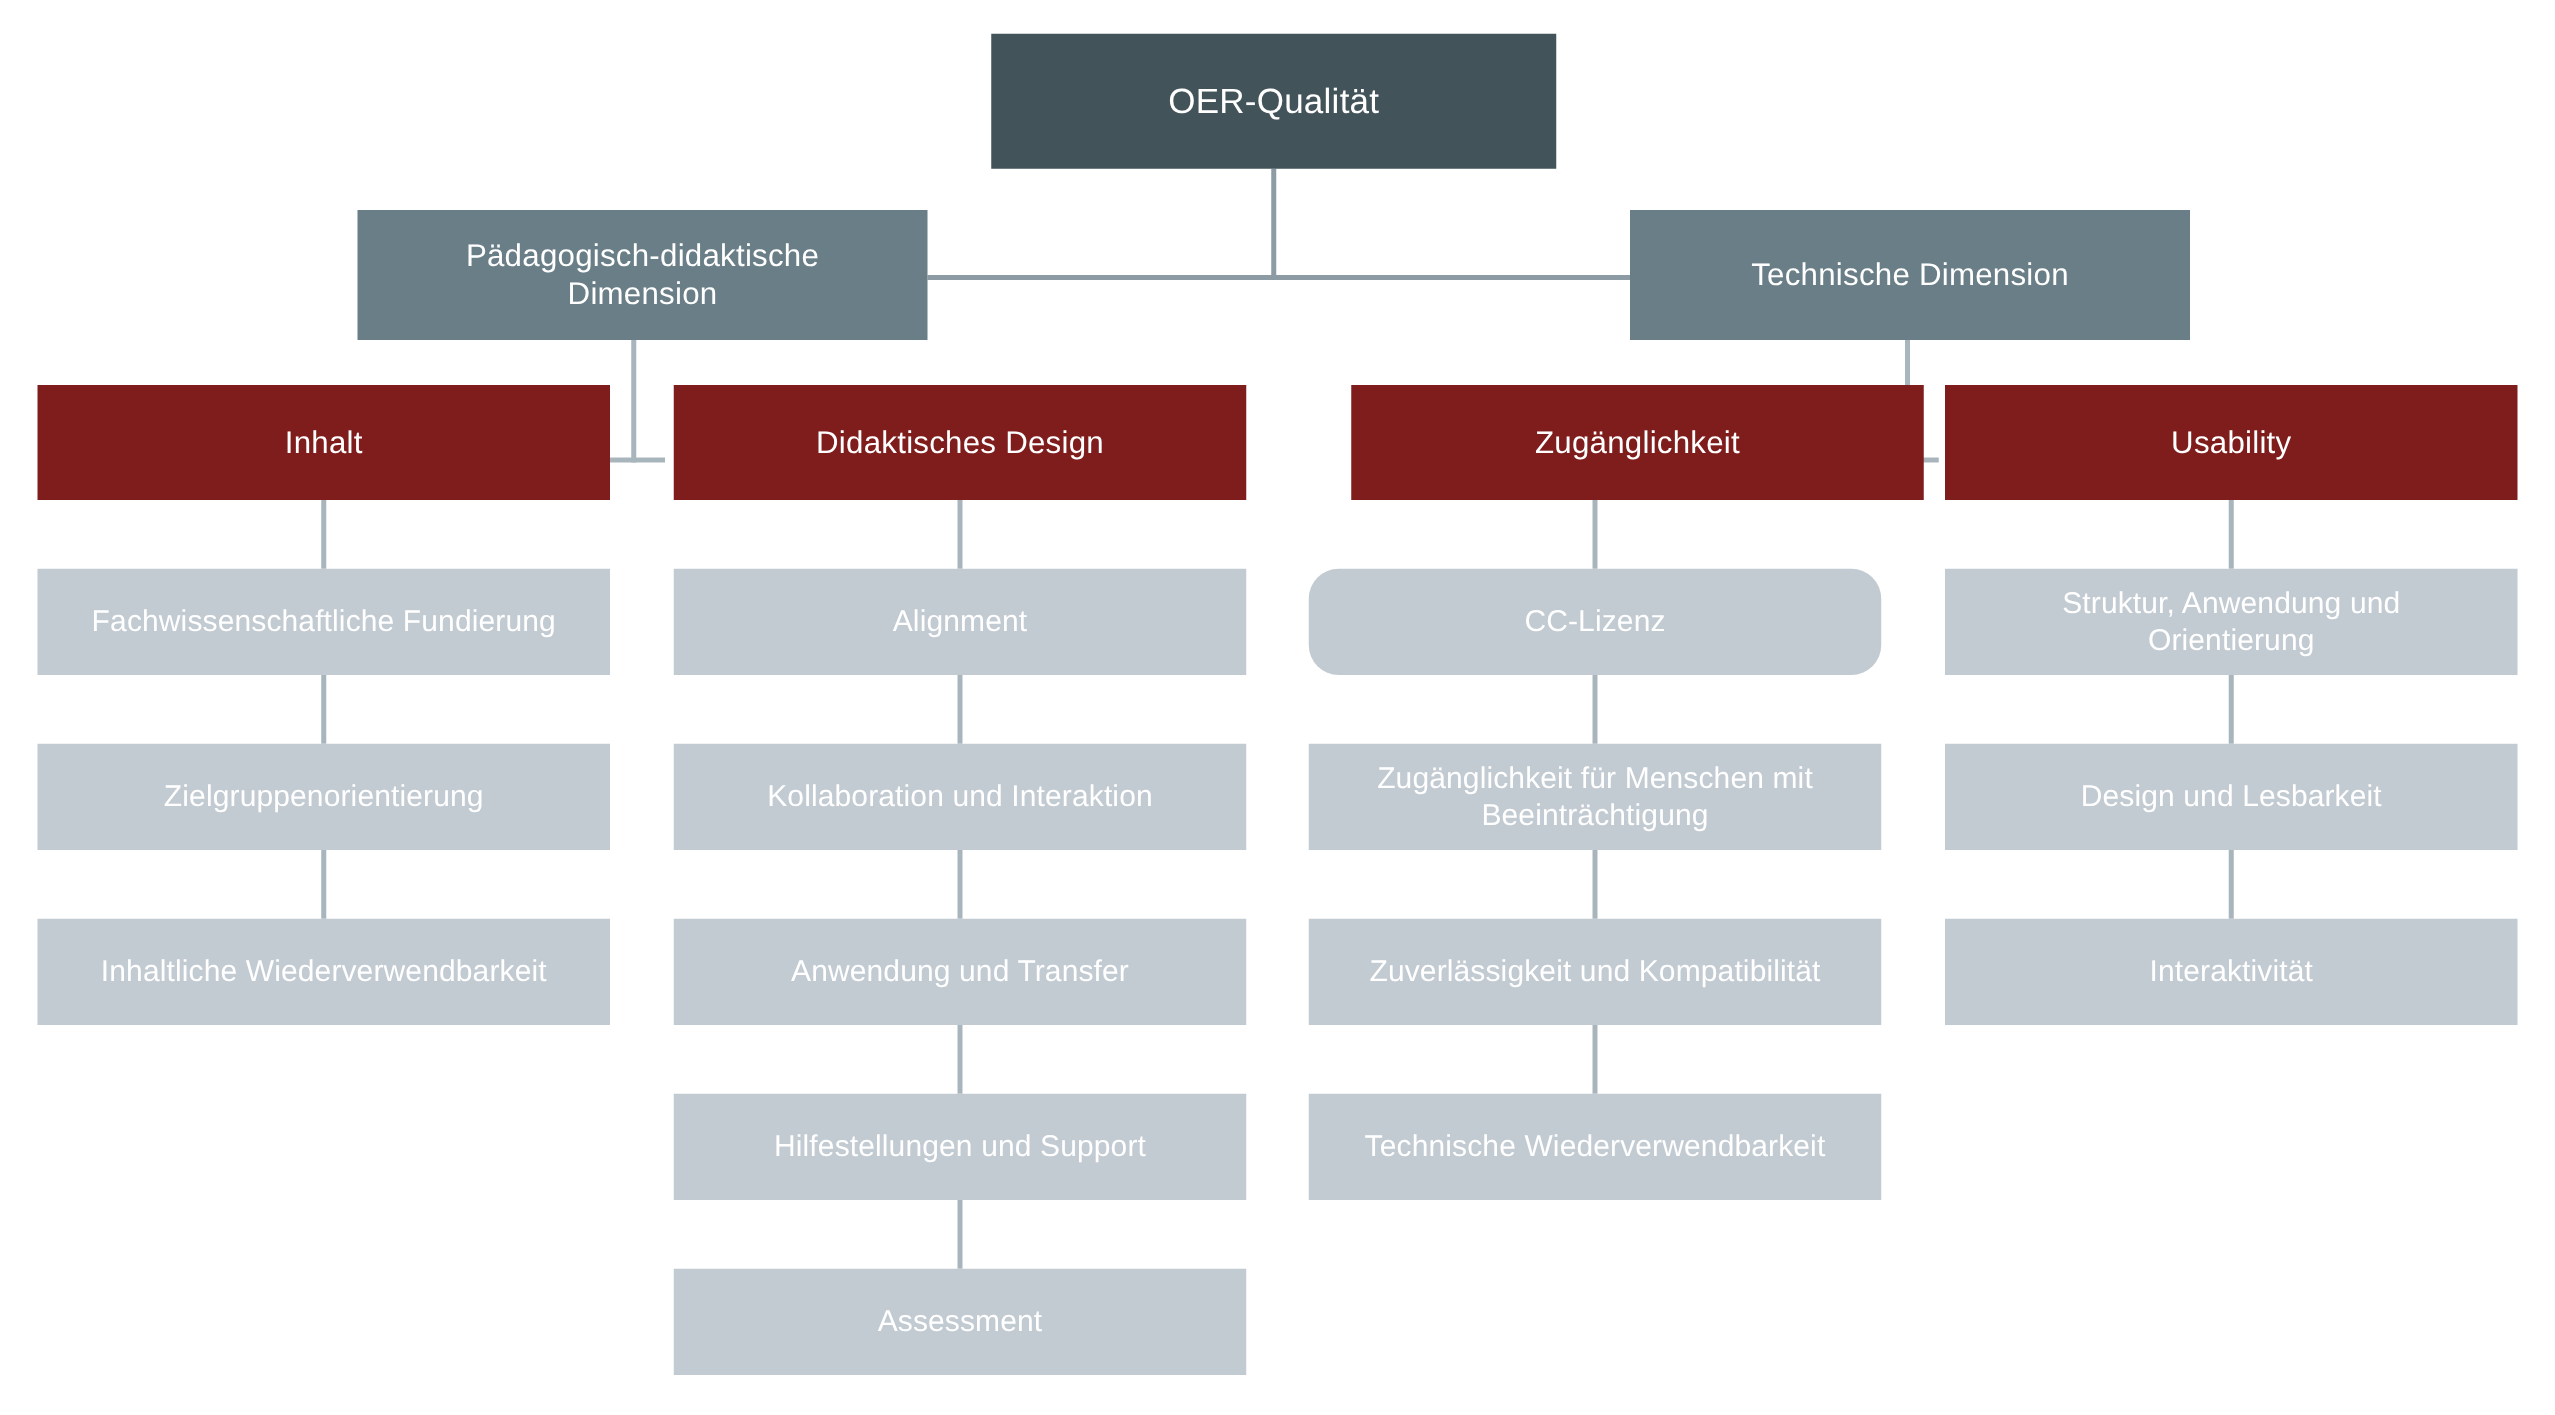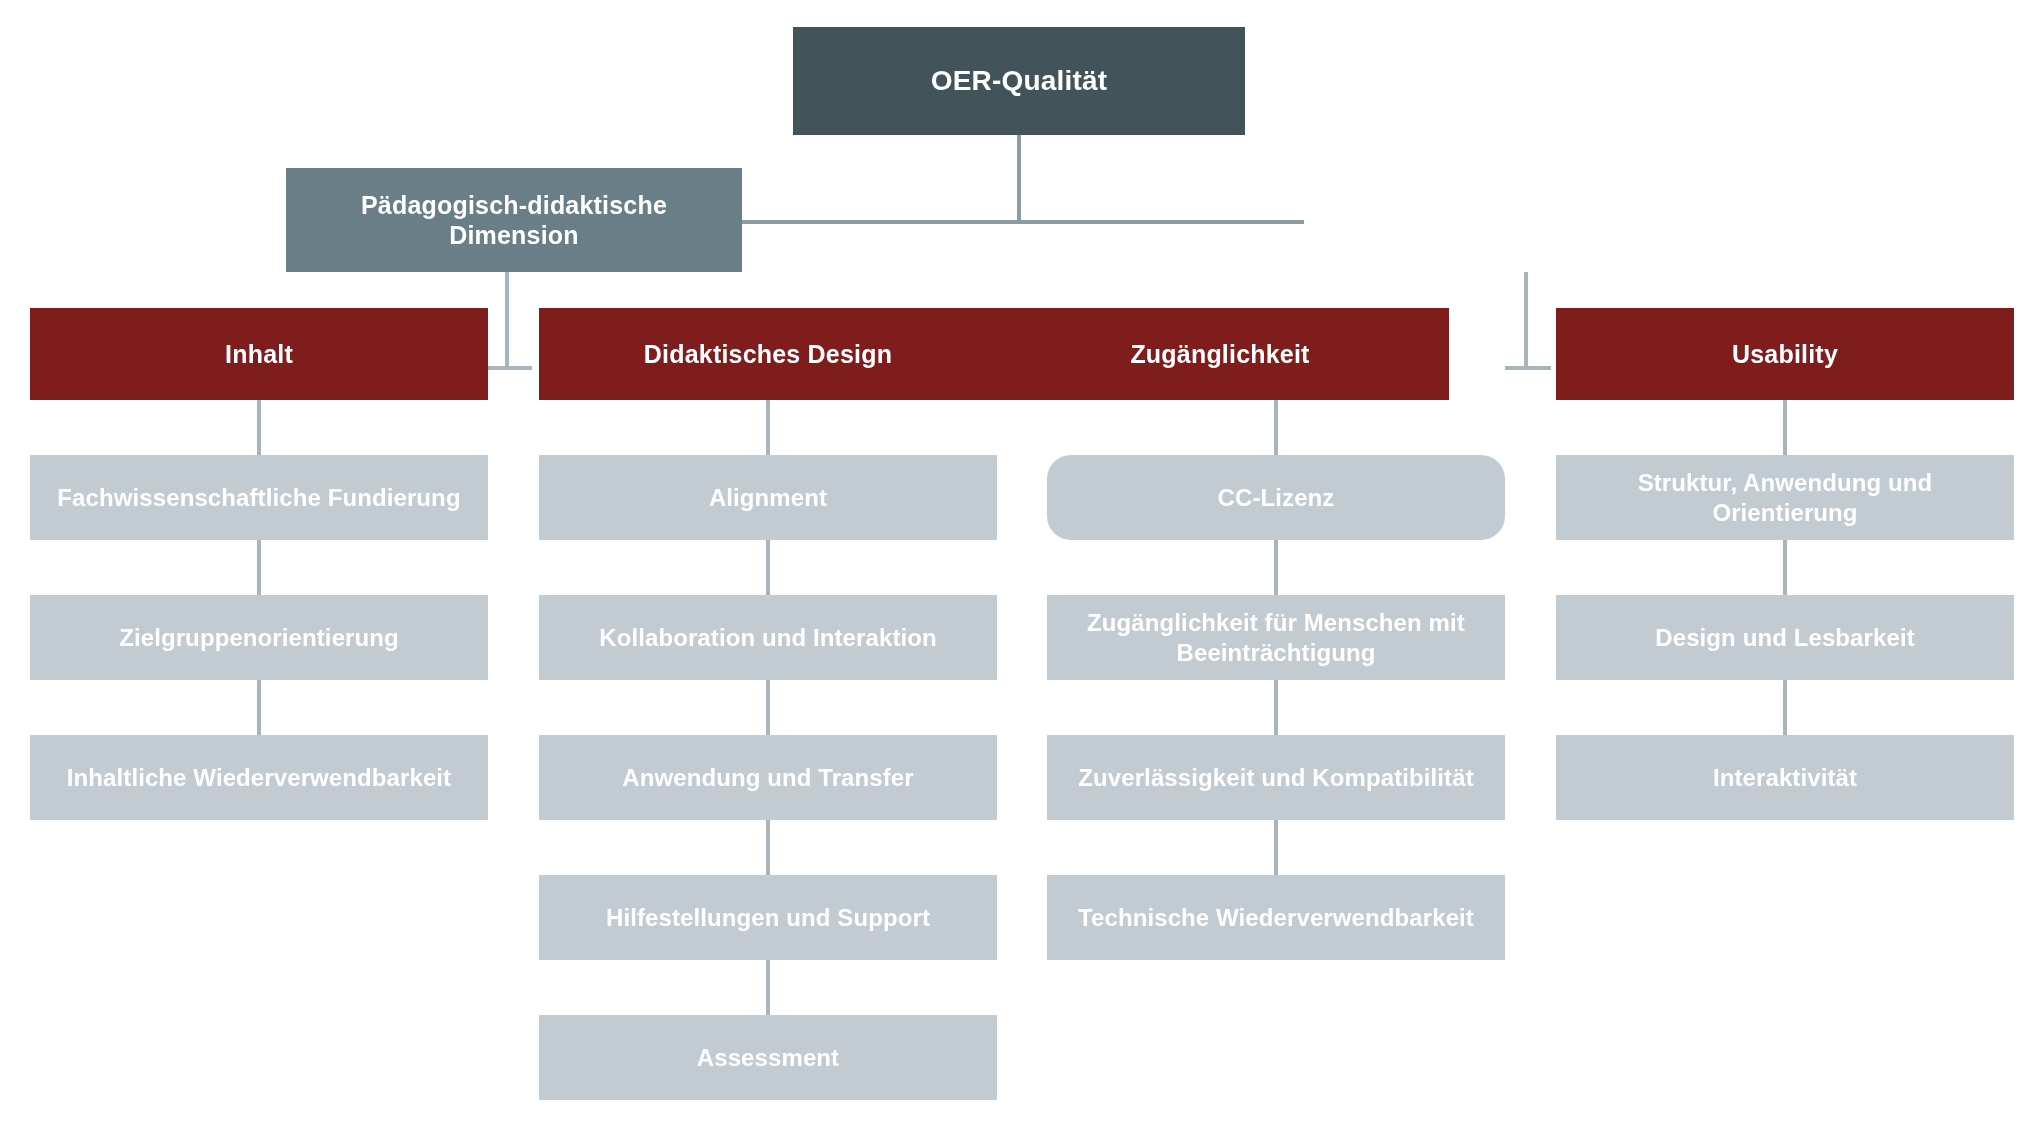--- a/index.html
+++ b/index.html
@@ -17,21 +17,21 @@
     background: #ffffff;
     overflow: hidden;
   }
   .node {
     position: absolute;
     display: flex;
     align-items: center;
     justify-content: center;
     text-align: center;
     color: #ffffff;
-    font-weight: bold;
+    font-weight: normal;
     line-height: 1.22;
     box-sizing: border-box;
     padding: 4px 24px;
     z-index: 2;
   }
   .lvl-root {
     background: #42535a;
     font-size: 28px;
     letter-spacing: 0.2px;
   }
@@ -89,24 +89,25 @@
   <div class="conn" style="left:1274px; top:680px; width:4px; height:55px;"></div>
   <div class="conn" style="left:1274px; top:820px; width:4px; height:55px;"></div>
 
   <div class="conn" style="left:1783px; top:400px; width:4px; height:55px;"></div>
   <div class="conn" style="left:1783px; top:540px; width:4px; height:55px;"></div>
   <div class="conn" style="left:1783px; top:680px; width:4px; height:55px;"></div>
 
   <div class="node lvl-root" style="left:793px; top:27px; width:452px; height:108px;">OER-Qualität</div>
 
   <div class="node lvl-dim" style="left:286px; top:168px; width:456px; height:104px;">Pädagogisch-didaktische Dimension</div>
+  <div class="node lvl-dim" style="left:1304px; top:168px; width:448px; height:104px;">Technische Dimension</div>
 
   <div class="node lvl-cat" style="left:30px; top:308px; width:458px; height:92px;">Inhalt</div>
   <div class="node lvl-cat" style="left:539px; top:308px; width:458px; height:92px;">Didaktisches Design</div>
-  <div class="node lvl-cat" style="left:991px; top:308px; width:458px; height:92px;">Zugänglichkeit</div>
+  <div class="node lvl-cat" style="left:1081px; top:308px; width:458px; height:92px;">Zugänglichkeit</div>
   <div class="node lvl-cat" style="left:1556px; top:308px; width:458px; height:92px;">Usability</div>
 
   <div class="node lvl-leaf" style="left:30px; top:455px; width:458px; height:85px;">Fachwissenschaftliche Fundierung</div>
   <div class="node lvl-leaf" style="left:30px; top:595px; width:458px; height:85px;">Zielgruppenorientierung</div>
   <div class="node lvl-leaf" style="left:30px; top:735px; width:458px; height:85px;">Inhaltliche Wiederverwendbarkeit</div>
 
   <div class="node lvl-leaf" style="left:539px; top:455px; width:458px; height:85px;">Alignment</div>
   <div class="node lvl-leaf" style="left:539px; top:595px; width:458px; height:85px;">Kollaboration und Interaktion</div>
   <div class="node lvl-leaf" style="left:539px; top:735px; width:458px; height:85px;">Anwendung und Transfer</div>
   <div class="node lvl-leaf" style="left:539px; top:875px; width:458px; height:85px;">Hilfestellungen und Support</div>

